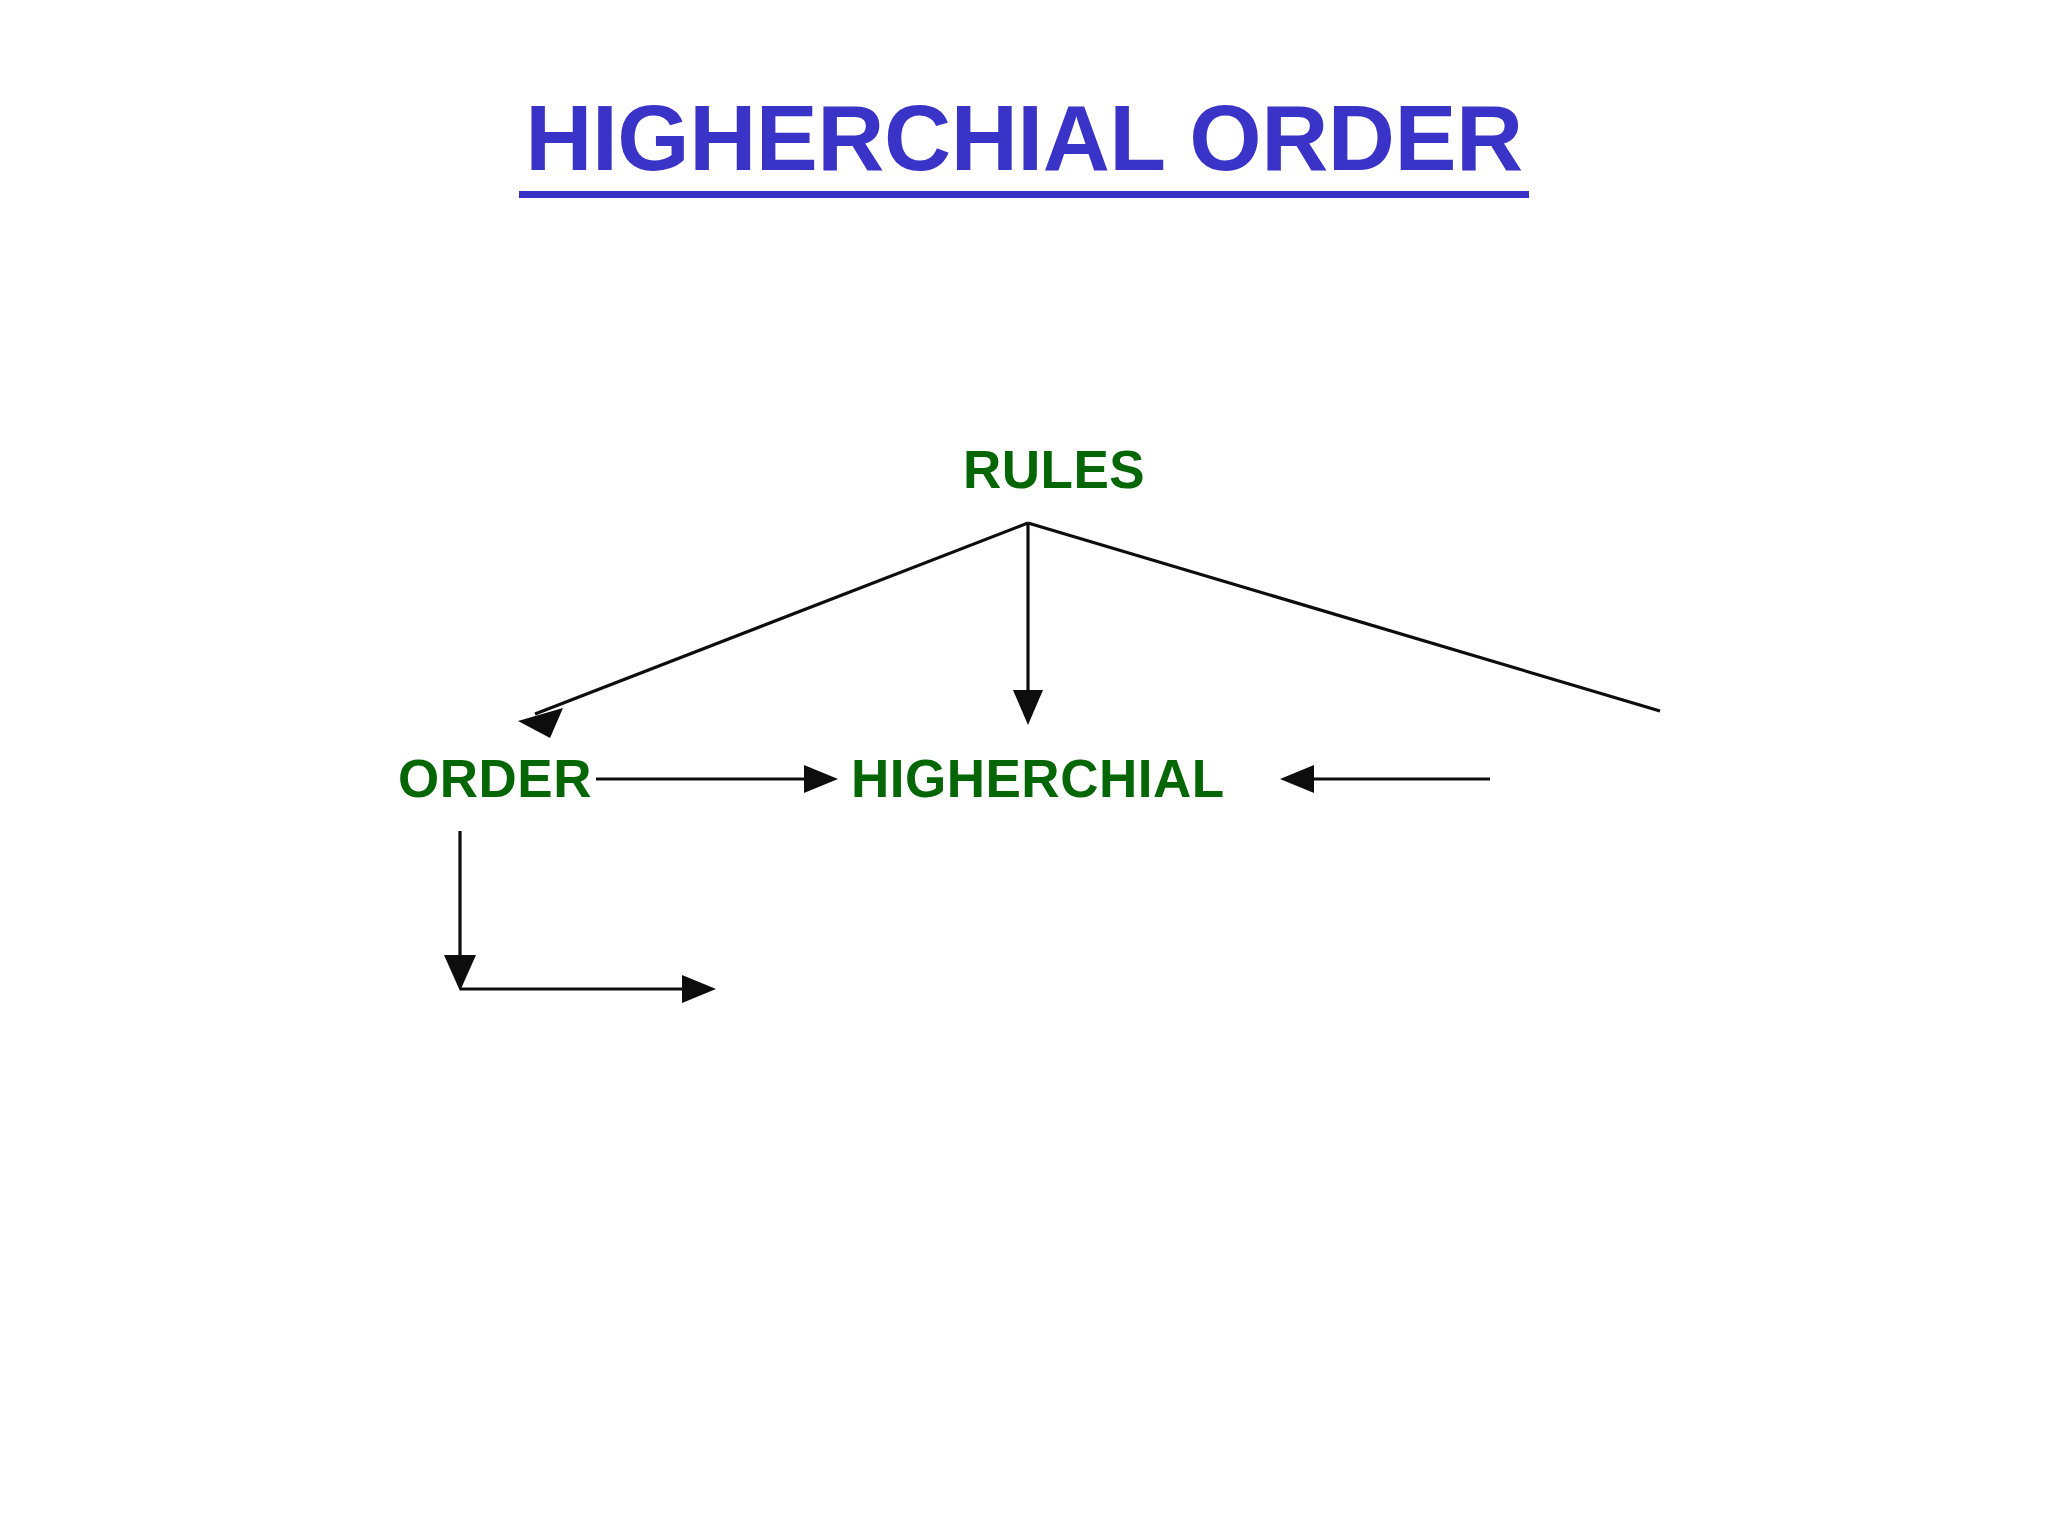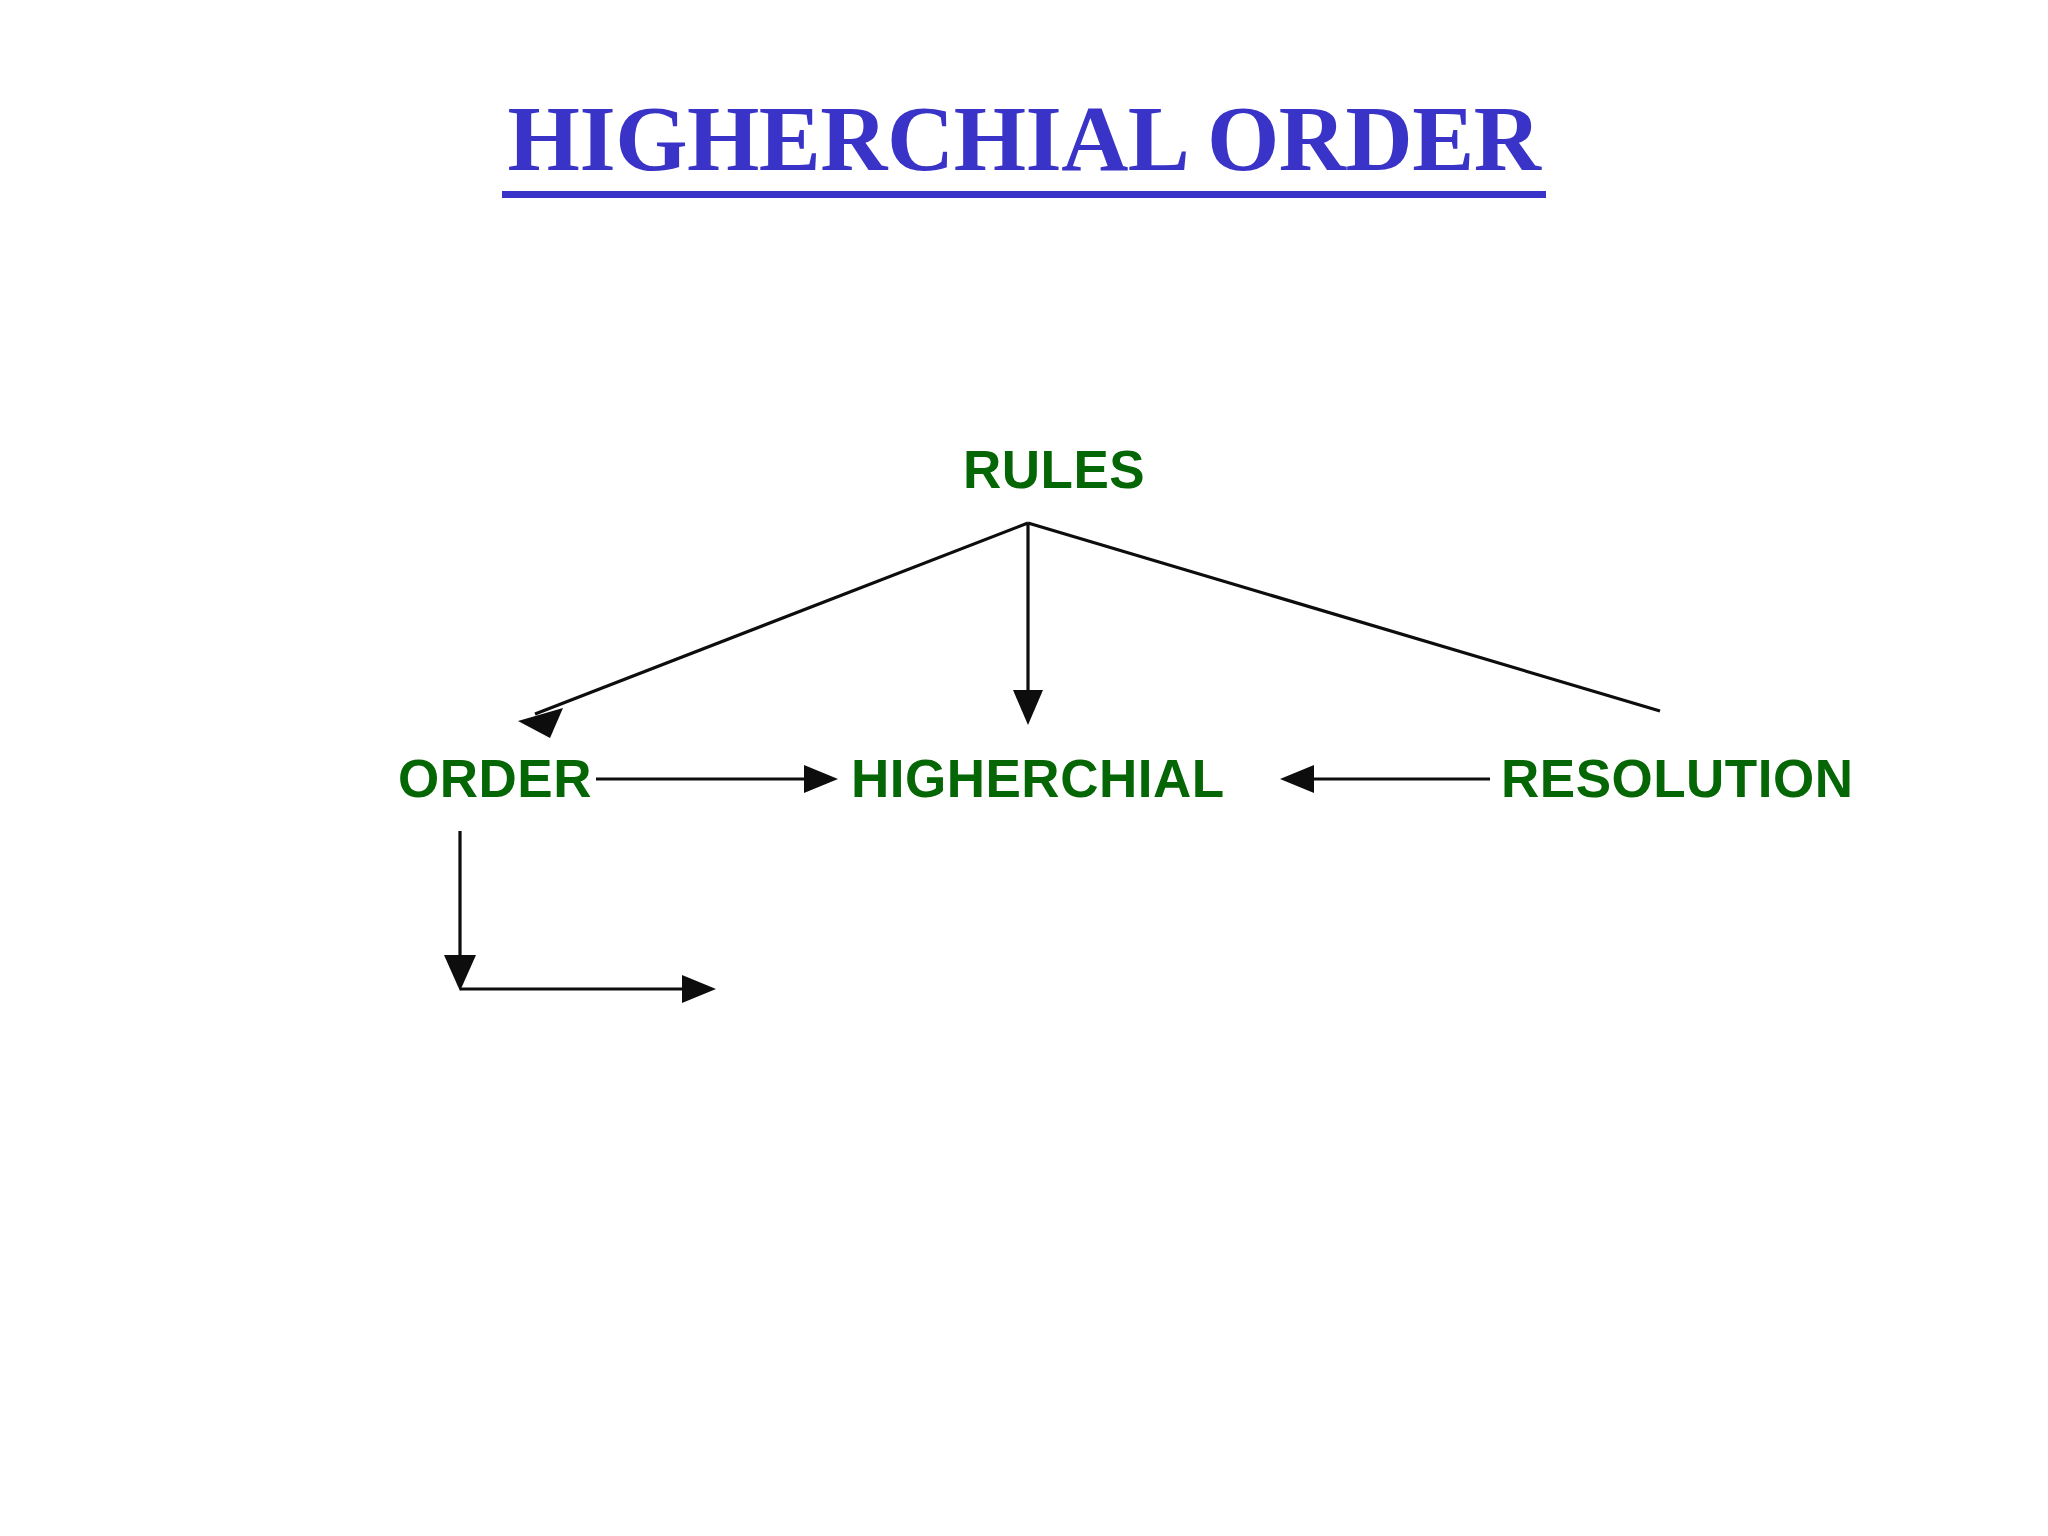--- a/index.html
+++ b/index.html
@@ -30,21 +30,21 @@
   .title-wrap {
     position: absolute;
     left: 0;
     top: 92px;
     width: 2048px;
     text-align: center;
     pointer-events: none;
   }
   .title-text {
     display: inline-block;
-    font-family: Liberation Serif, serif;
+    font-family: Liberation Sans, sans-serif;
     font-weight: bold;
     font-size: 93px;
     line-height: 1.0;
     letter-spacing: -0.5px;
     color: #3A33C8;
     border-bottom: 7px solid #3A33C8;
     padding: 0 6px 6px 6px;
     white-space: nowrap;
   }
 
@@ -149,16 +149,15 @@
       <polygon class="arrowfill" points="716,989 682,975 682,1003"></polygon>
     </g>
   </svg>
 
   <div class="node" id="node-acts">RULES</div>
 
   <div class="node" id="node-rules">ORDER</div>
 
   <div class="node" id="node-notification">HIGHERCHIAL</div>
 
-  <div class="node" id="node-resolution">RESOLUTION</div>
 
 
 </div>
 
 </body></html>

